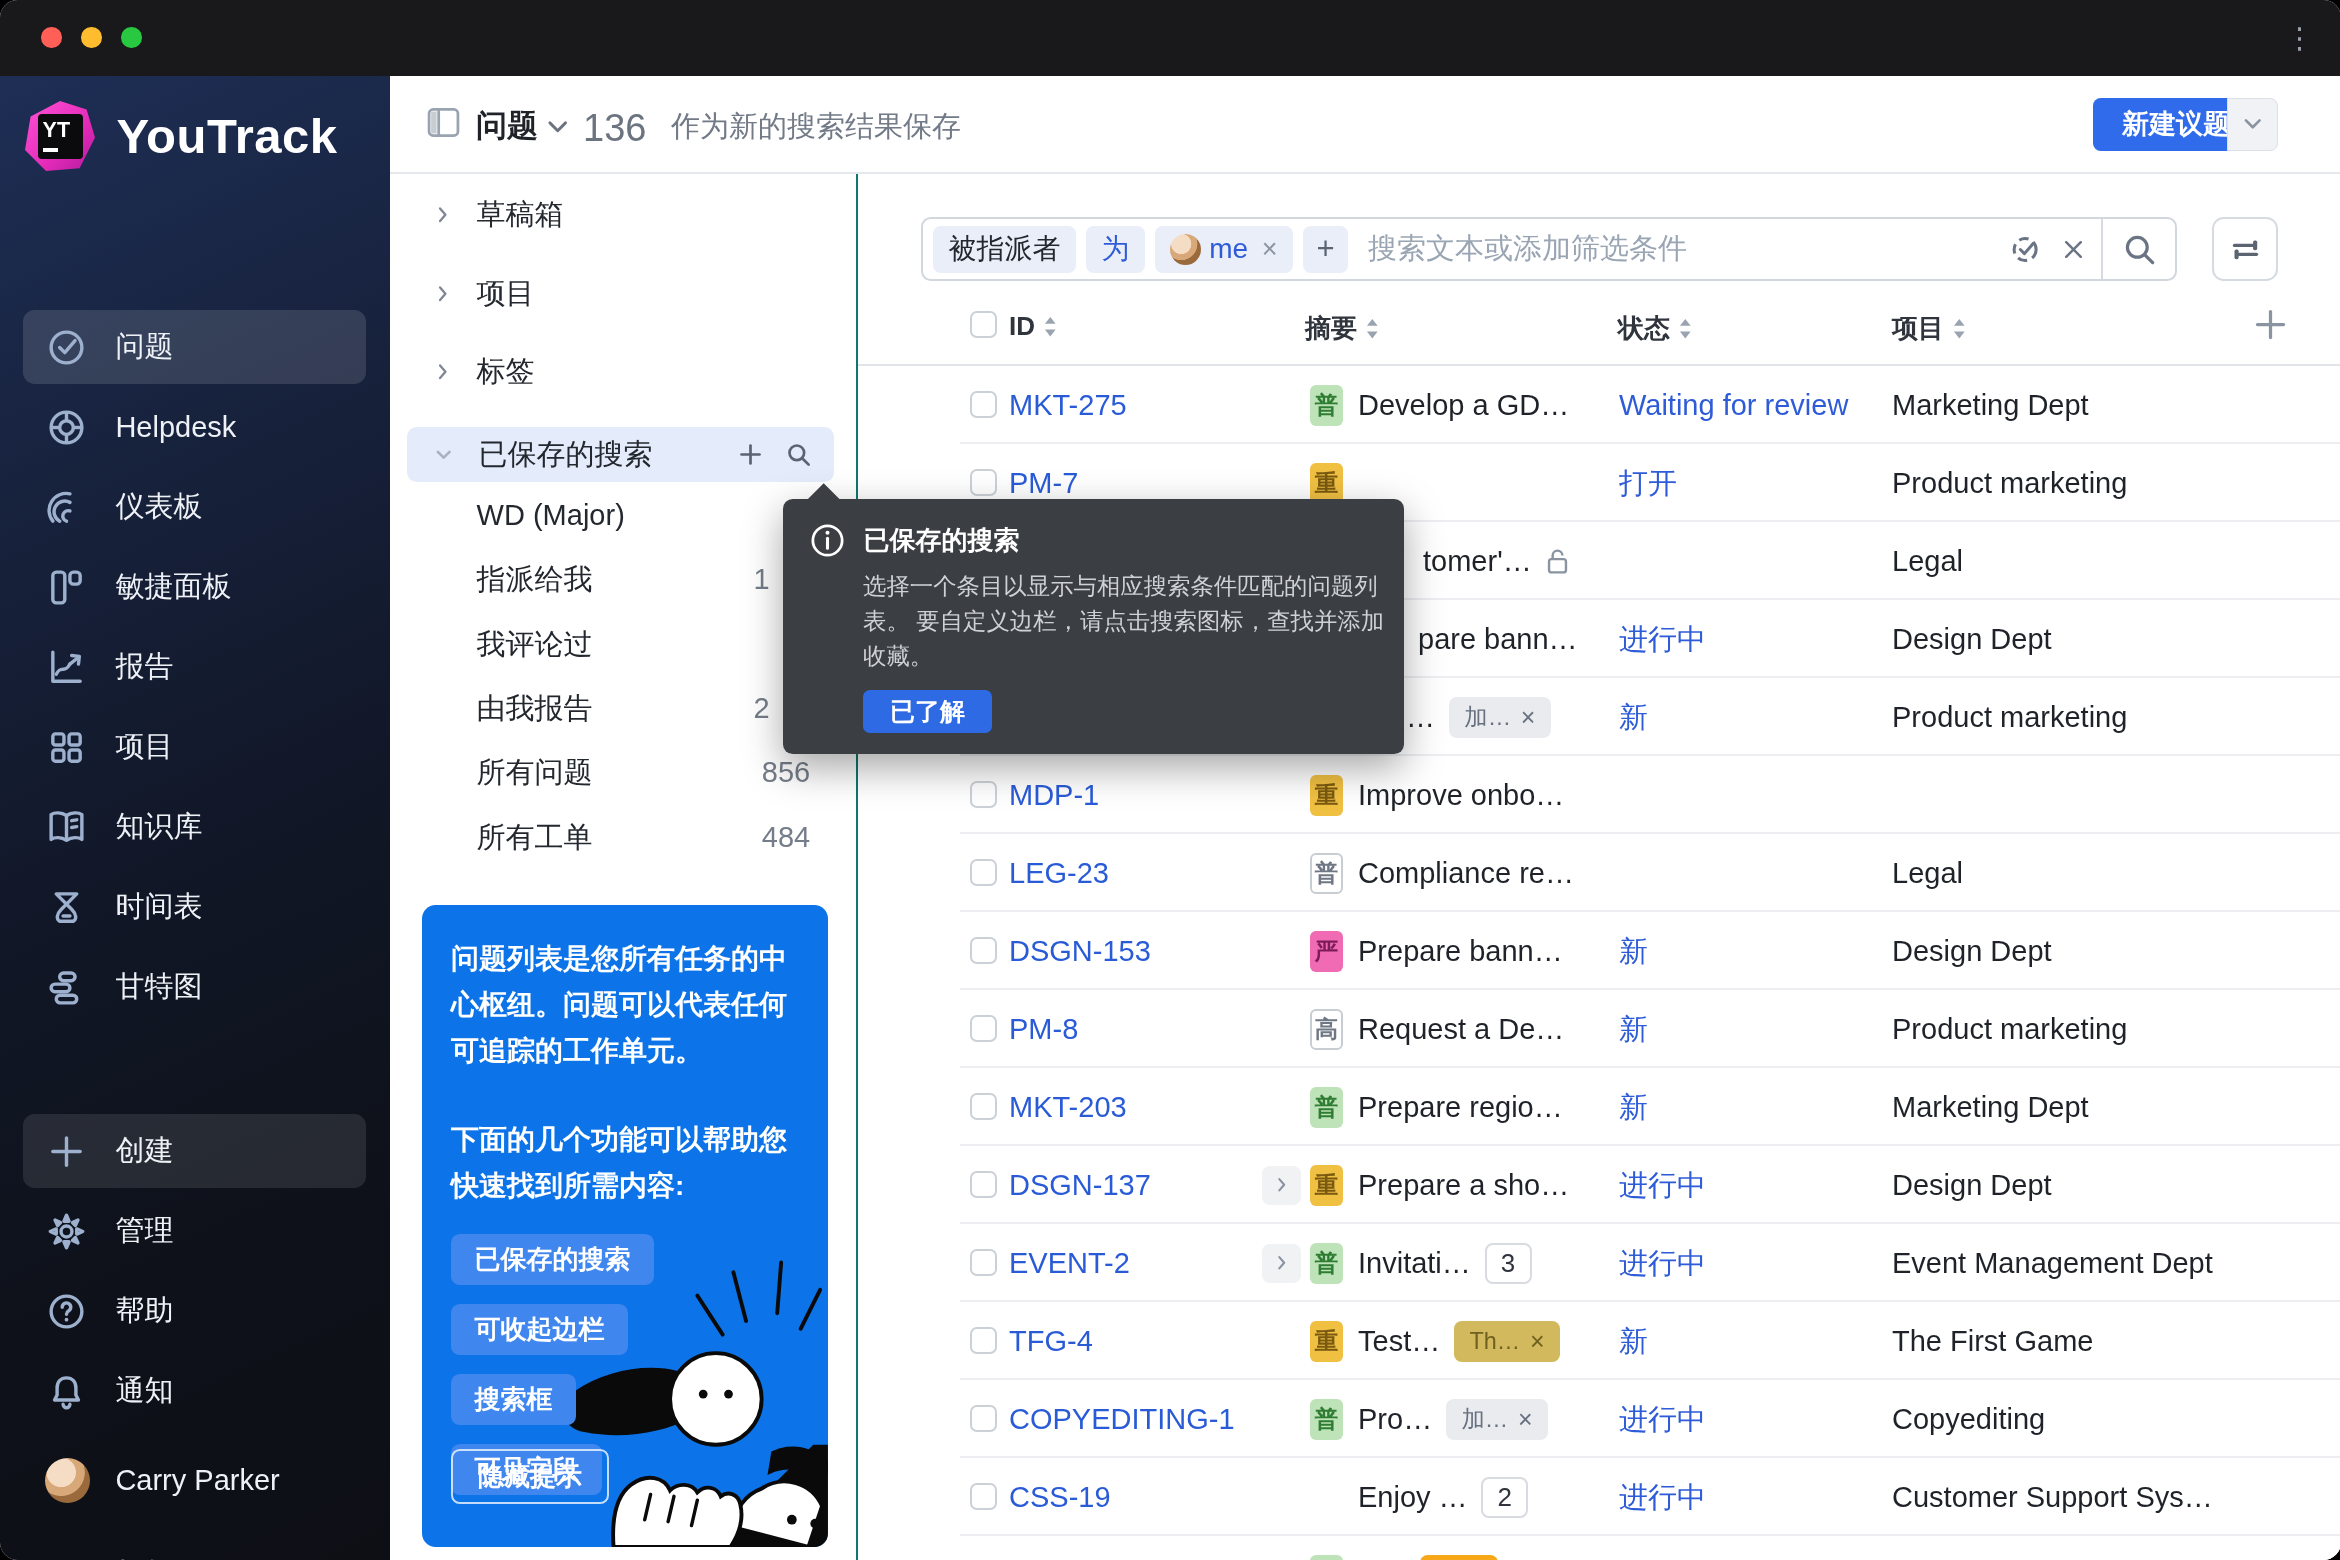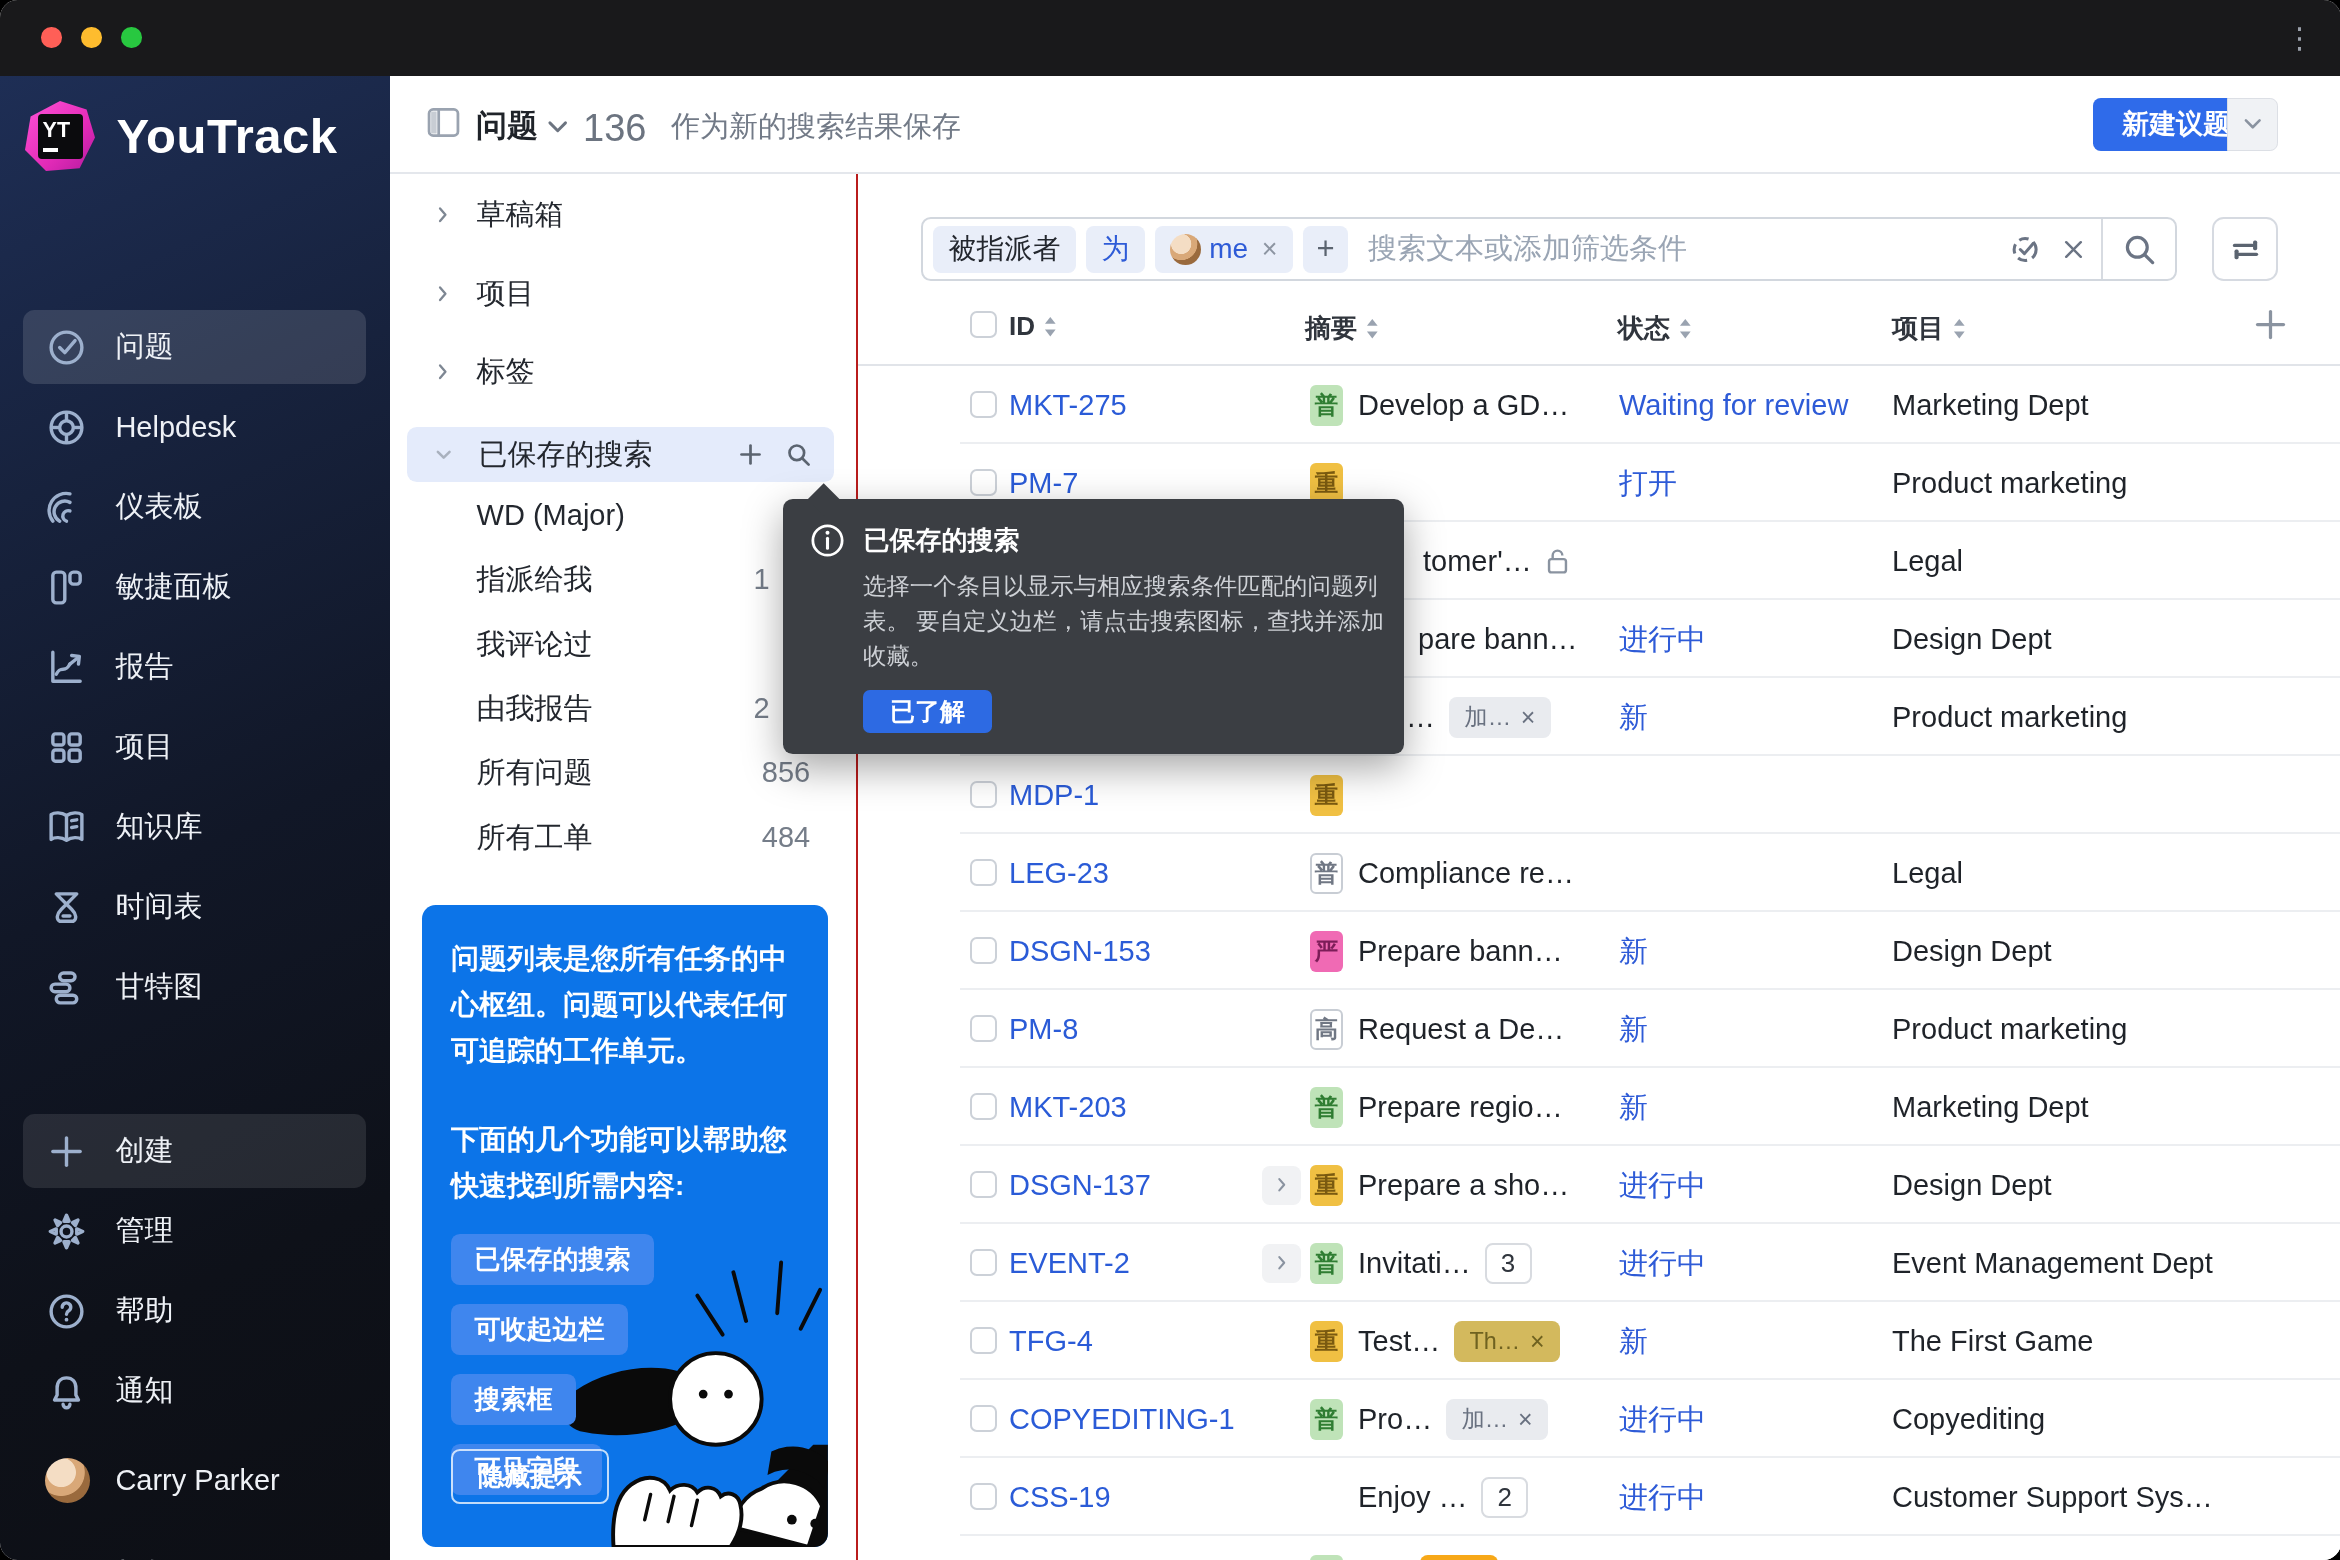--- a/index.html
+++ b/index.html
@@ -42,21 +42,21 @@
   .h-title { position:absolute; left:86px; top:29px; font-size:31px; font-weight:bold; color:#1f2329; }
   .h-chev { position:absolute; left:156px; top:43px; }
   .h-count { position:absolute; left:193px; top:31px; font-size:38px; color:#6c7480; }
   .h-save { position:absolute; left:281px; top:31px; font-size:29px; color:#727a87; cursor:pointer; }
   .btn-new { position:absolute; left:1679px; top:21.5px; height:53px; padding:0 29px; background:#2f6bea; color:#fff;
     font-size:27px; font-weight:bold; border:none; border-radius:7.8px 0 0 7.8px; display:flex; align-items:center; cursor:pointer;margin-left:24px; }
   .btn-new-dd { position:absolute; left:1837px; top:21.5px; width:51px; height:53px; background:#f0f2f5; border:1px solid #dcdfe5;
     border-radius:0 7.8px 7.8px 0; display:flex; align-items:center; justify-content:center; cursor:pointer; }
 
   
-  .subbar { position:absolute; left:390px; top:174px; width:468px; height:1387px; background:#fff; border-right:2px solid #b91c1c; }
+  .subbar { position:absolute; left:390px; top:174px; width:468px; height:1387px; background:#fff; border-right:2px solid #0f766e; }
   .tree-row { position:absolute; left:16.6px; width:427px; height:59px; display:flex; align-items:center; cursor:pointer; }
   .tree-row .chev { margin-left:25px; }
   .tree-row .lb { margin-left:23.4px; font-size:29px; color:#23272e; }
   .saved-pill { position:absolute; left:16.6px; top:253px; width:427px; height:55px; background:#e4ebfb; border-radius:9.8px;
     display:flex; align-items:center; cursor:pointer; }
   .saved-pill .lb { margin-left:23.4px; font-size:29px; color:#23272e; }
   .saved-pill .spacer { flex:1; }
   .saved-pill .mini { margin-right:21.5px; display:flex; align-items:center; }
   .leaf-row { position:absolute; left:16.6px; width:427px; height:55px; display:flex; align-items:center; cursor:pointer; }
   .leaf-row .lb { margin-left:70px; font-size:29px; color:#23272e; }
@@ -552,20 +552,23 @@
               <span>×</span>
             </span>
           </span>
           <span class="status blue">新</span>
           <span class="proj">Product marketing</span>
         </div>
         <div class="row" style="top: 582px;">
           <span class="chk"></span>
           <span class="rid">MDP-1</span>
           <span class="pr amber">重</span>
+          <span class="sumwrap">
+            <span class="sum">Improve onbo…</span>
+          </span>
         </div>
         <div class="row" style="top: 660px;">
           <span class="chk"></span>
           <span class="rid">LEG-23</span>
           <span class="pr outline">普</span>
           <span class="sumwrap">
             <span class="sum">Compliance re…</span>
           </span>
           <span class="proj">Legal</span>
         </div>

